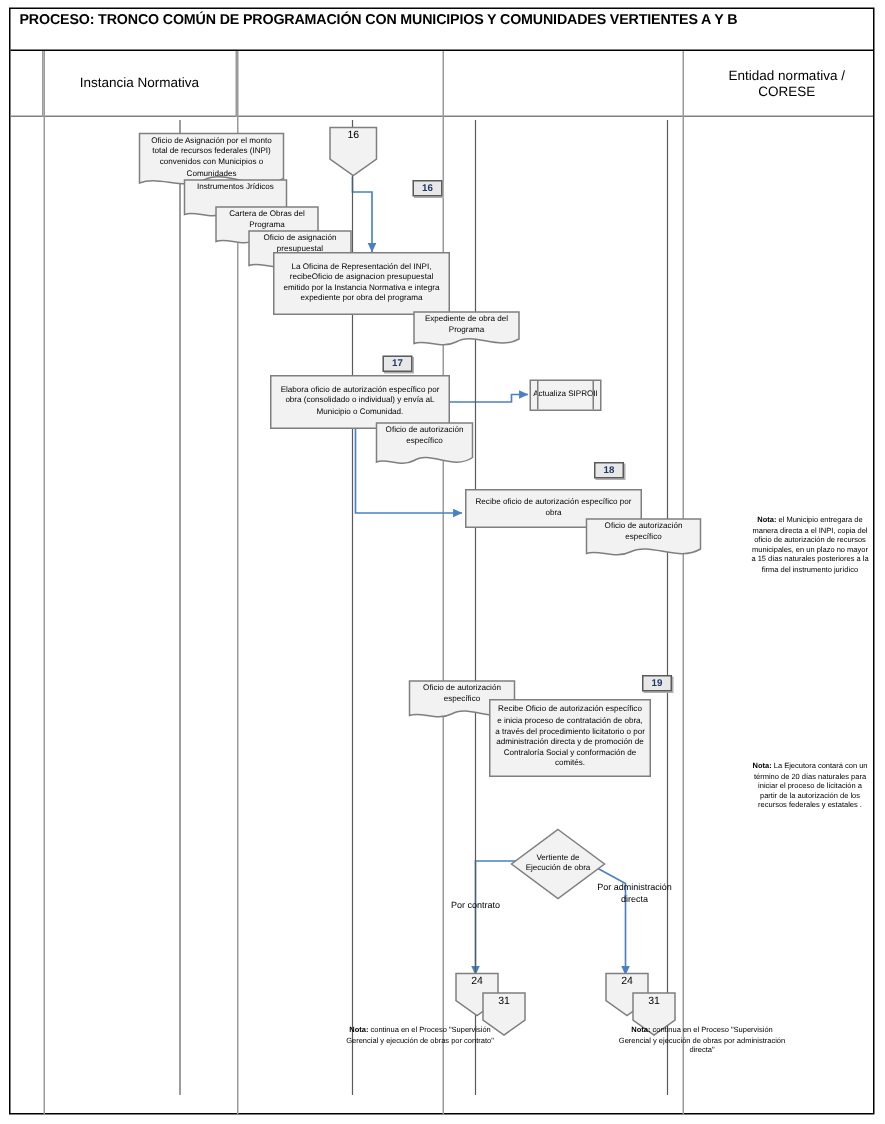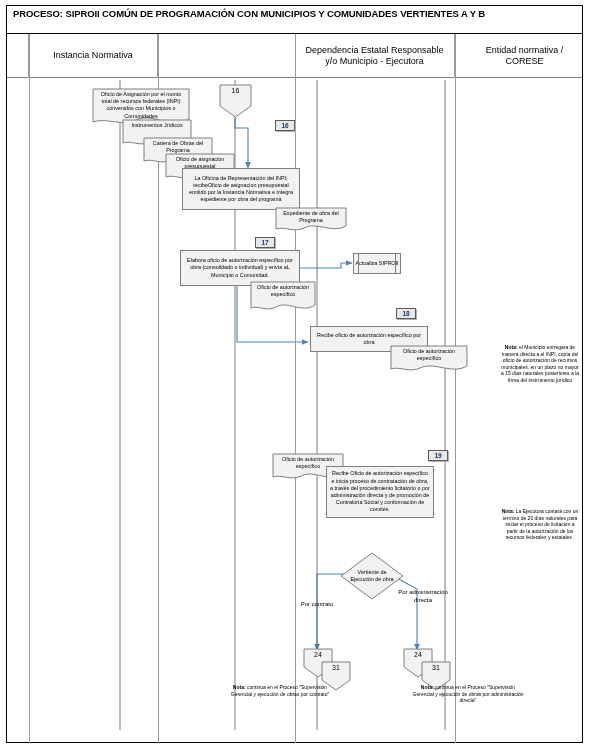--- a/index.html
+++ b/index.html
@@ -127,26 +127,25 @@
   }
   .shape{z-index:10;}
 </style>
 </head>
 <body>
 
 <div id="page">
 
   <div class="frame"></div>
 
-  <div class="title-bar">PROCESO: SIPROII COMÚN DE PROGRAMACIÓN CON MUNICIPIOS Y COMUNIDADES VERTIENTES A Y B</div>
+  <div class="title-bar">PROCESO: TRONCO COMÚN DE PROGRAMACIÓN CON MUNICIPIOS Y COMUNIDADES VERTIENTES A Y B</div>
 
   <div class="hdr-band">
     <div class="hdr-cell" style="left:0;width:22px;"></div>
     <div class="hdr-cell" style="left:22px;width:129px;">Instancia Normativa</div>
-    <div class="hdr-cell" style="left:288px;width:160px;">Dependencia Estatal Responsable y/o Municipio - Ejecutora</div>
     <div class="hdr-cell last" style="left:448px;width:127px;padding-left:16px;">Entidad normativa / CORESE</div>
   </div>
 
   <div class="lane-line" style="left:29px;"></div>
   <div class="lane-line" style="left:158px;"></div>
   <div class="lane-line" style="left:295px;"></div>
   <div class="lane-line" style="left:455px;"></div>
 
   <svg class="wires">
     <defs>

